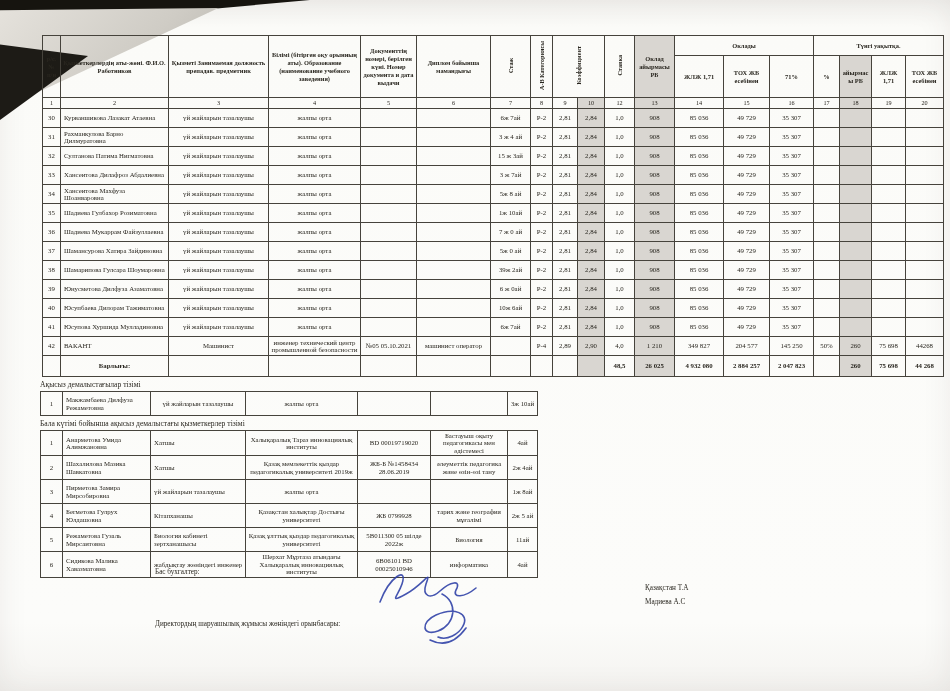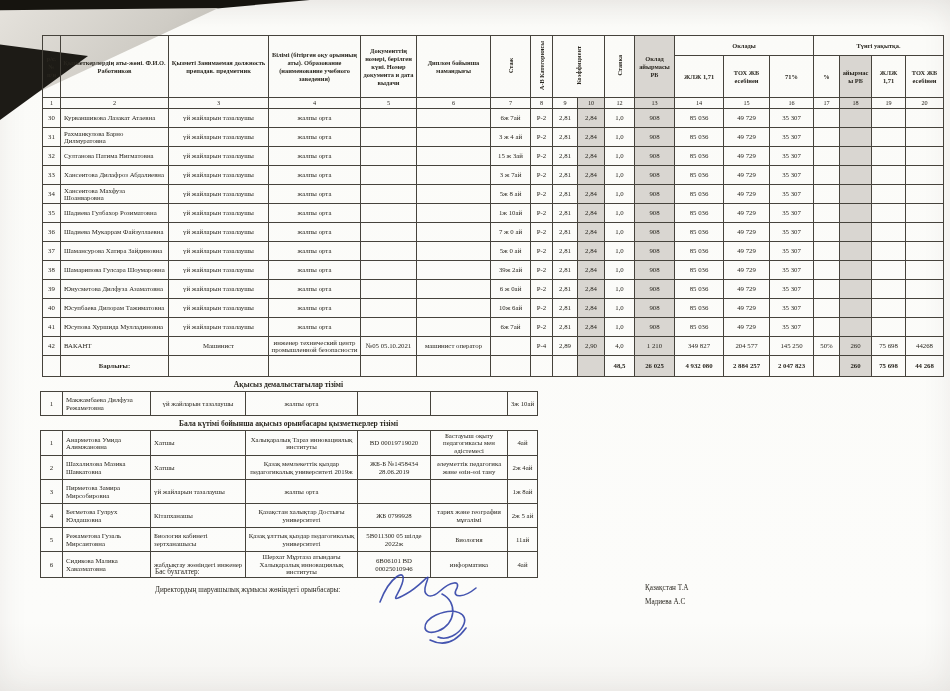--- a/index.html
+++ b/index.html
@@ -26,22 +26,22 @@
   .mtable thead td{font-weight:bold;font-size:6.4px;line-height:1.25;}
   .mtable tr.h1{height:20px;}
   .mtable tr.h2{height:42px;}
   .mtable tr.nums{height:11px;}
   .mtable tr.nums td{font-weight:normal;font-size:6.2px;padding:0;}
   .mtable tbody tr{height:19px;}
   .vert{writing-mode:vertical-rl;transform:rotate(180deg);white-space:nowrap;
         display:inline-block;font-weight:bold;font-size:6.2px;}
   .total td{font-weight:bold;height:18px;}
 
-  .sec-title{position:absolute;left:40px;width:497px;text-align:center;
-             font-weight:bold;font-size:7.6px;}
+  .sec-title{position:absolute;left:40px;width:497px;
+             font-weight:normal;font-size:7.6px;}
   .btable{position:absolute;left:40px;width:497px;}
   .btable tbody tr{height:24px;}
 
   .footer-line{position:absolute;left:155px;font-size:7.2px;}
   .sign-name{position:absolute;left:645px;font-size:7.2px;}
   .signature{position:absolute;left:372px;top:560px;}
 </style>
 </head>
 <body>
 
@@ -451,21 +451,21 @@
           <td class="t-left">Макжамбаева Дилфуза Режаметовна</td>
           <td>үй жайларын тазалаушы</td>
           <td>жалпы орта</td>
           <td></td>
           <td></td>
           <td>3ж 10ай</td>
         </tr>
       </tbody>
   </table>
 
-  <div class="sec-title" style="top:419px">Бала күтімі бойынша ақысыз орынбасары қызметкерлер тізімі</div>
+  <div class="sec-title" style="top:419px">Бала күтімі бойынша ақысыз демалыстағы қызметкерлер тізімі</div>
   <table class="btable" style="top:430px">
     <colgroup>
       <col style="width:22px">
         <col style="width:88px">
         <col style="width:95px">
         <col style="width:112px">
       <col style="width:73px">
         <col style="width:77px">
         <col style="width:30px">
     </colgroup>
@@ -526,21 +526,21 @@
           <td class="t-left">Сидикова Малика Хавазматовна</td>
           <td class="t-left">жабдықтау жөніндегі инженер</td>
           <td>Шерхат Мұртаза атындағы Халықаралық инновациялық институты</td>
           <td>6В06101 BD 00025010946</td>
           <td>информатика</td>
           <td>4ай</td>
         </tr>
       </tbody>
   </table>
 
-  <div class="footer-line" style="top:586px">Директордың шаруашылық жұмысы жөніндегі орынбасары:</div>
+  <div class="footer-line" style="top:620px">Директордың шаруашылық жұмысы жөніндегі орынбасары:</div>
   <div class="footer-line" style="top:568px">Бас бухгалтер:</div>
 
   <svg class="signature" width="140" height="90" viewBox="0 0 140 90">
     <g fill="none" stroke="#2c3ea6" stroke-width="1.6" stroke-linecap="round" opacity="0.88">
       <path d="M8,42 C18,16 36,6 30,24 C26,36 16,44 34,34 C52,24 60,8 54,24 C50,36 58,40 68,31 C78,22 90,19 84,30 C80,38 92,38 104,28"></path>
       <path d="M70,34 C86,42 84,64 66,71 C50,77 48,62 64,55 C82,47 98,53 91,66 C87,74 75,81 66,77"></path>
       <path d="M58,80 Q78,90 94,68"></path>
     </g>
   </svg>
 

